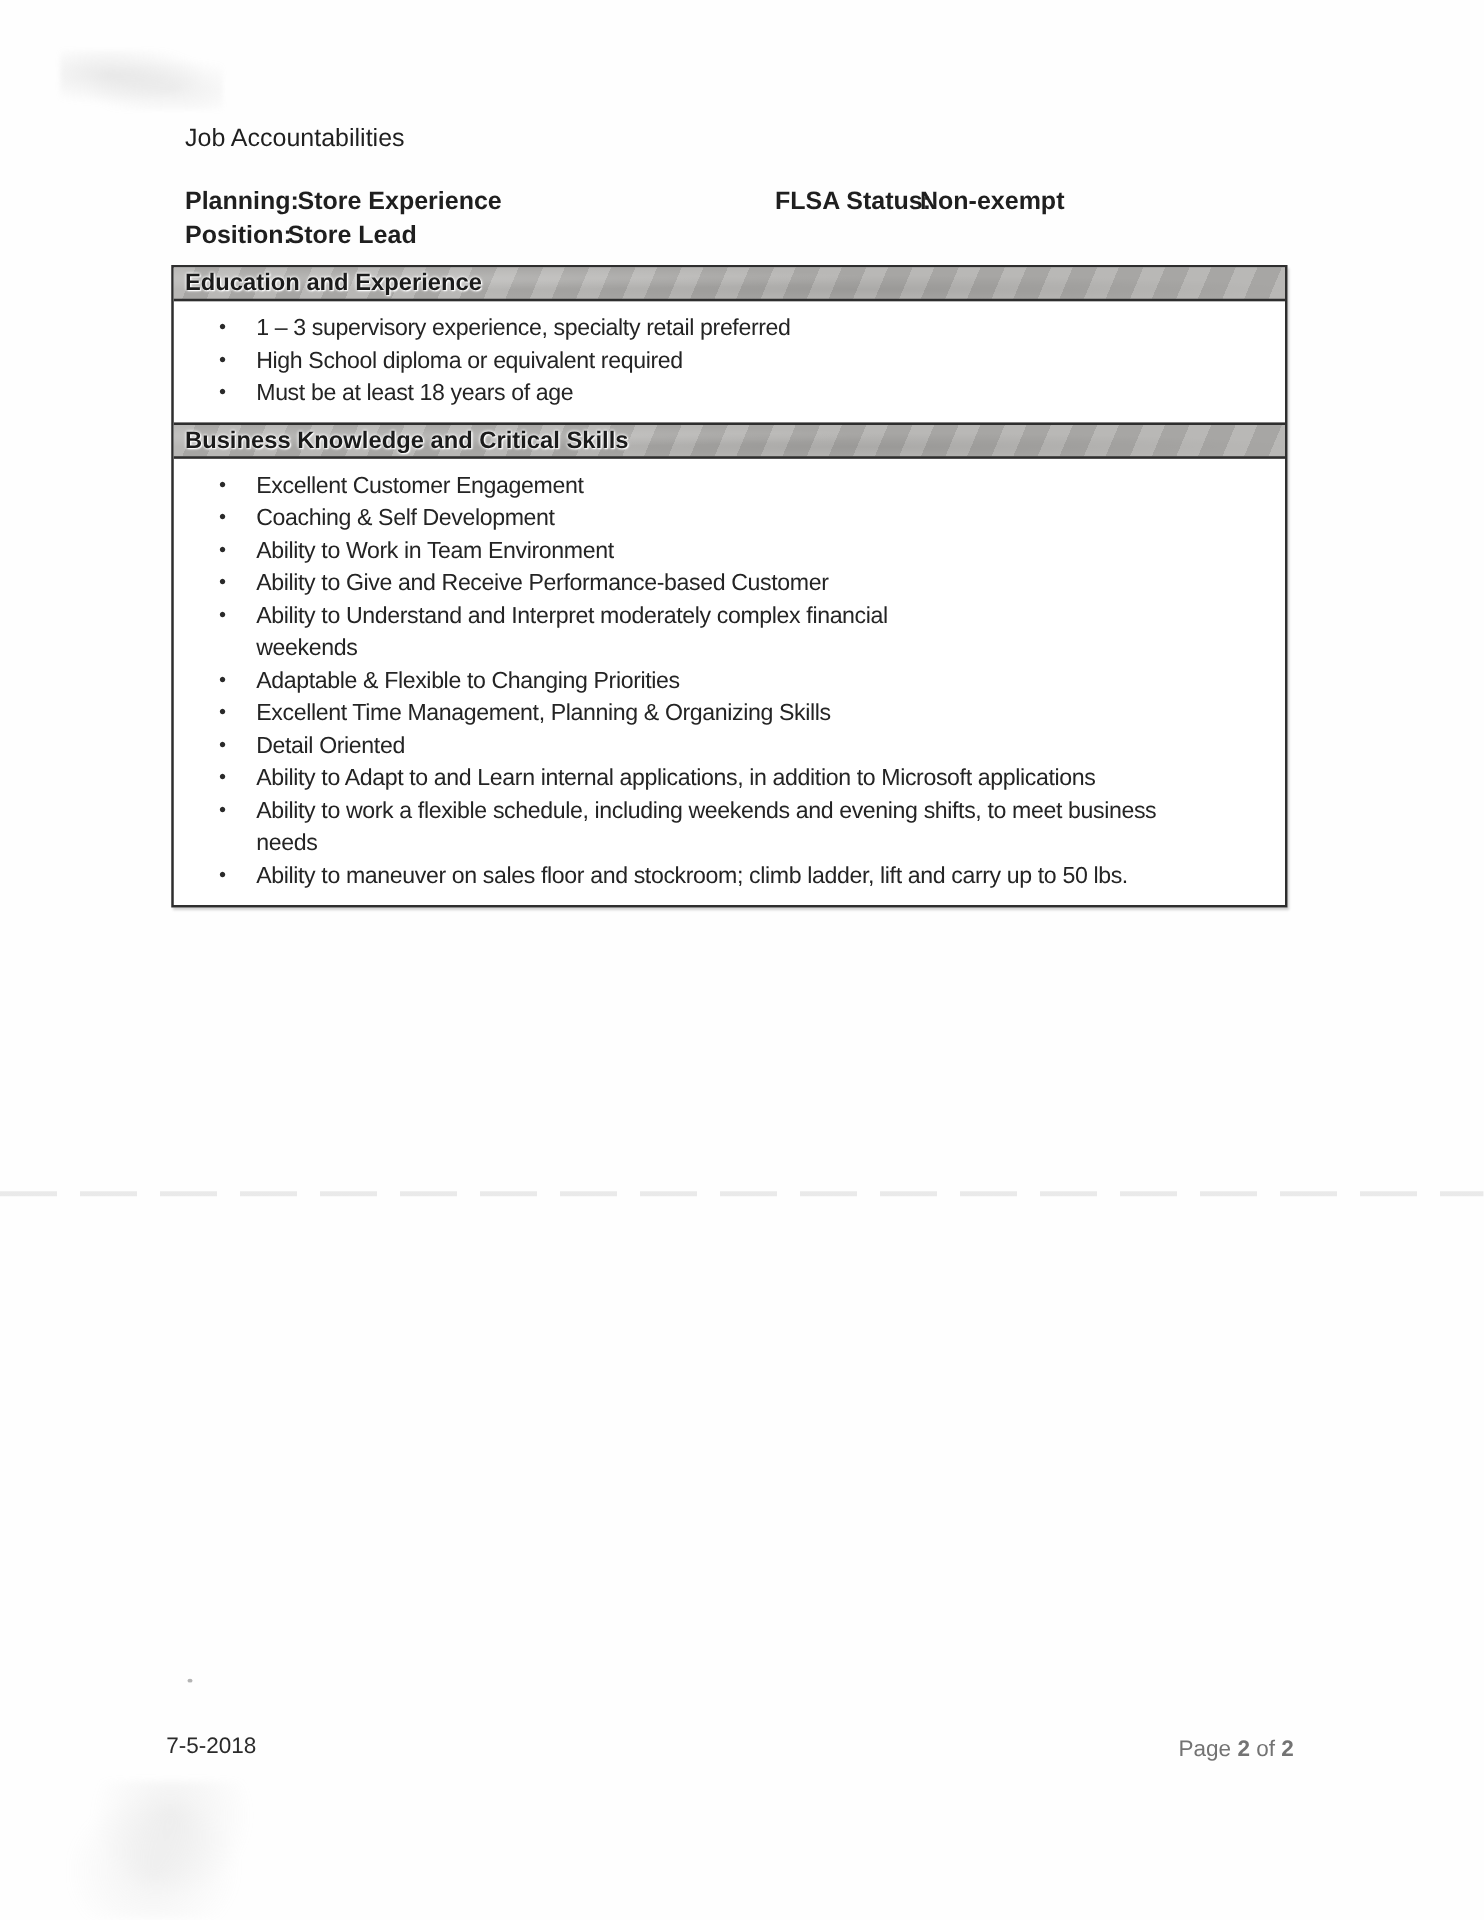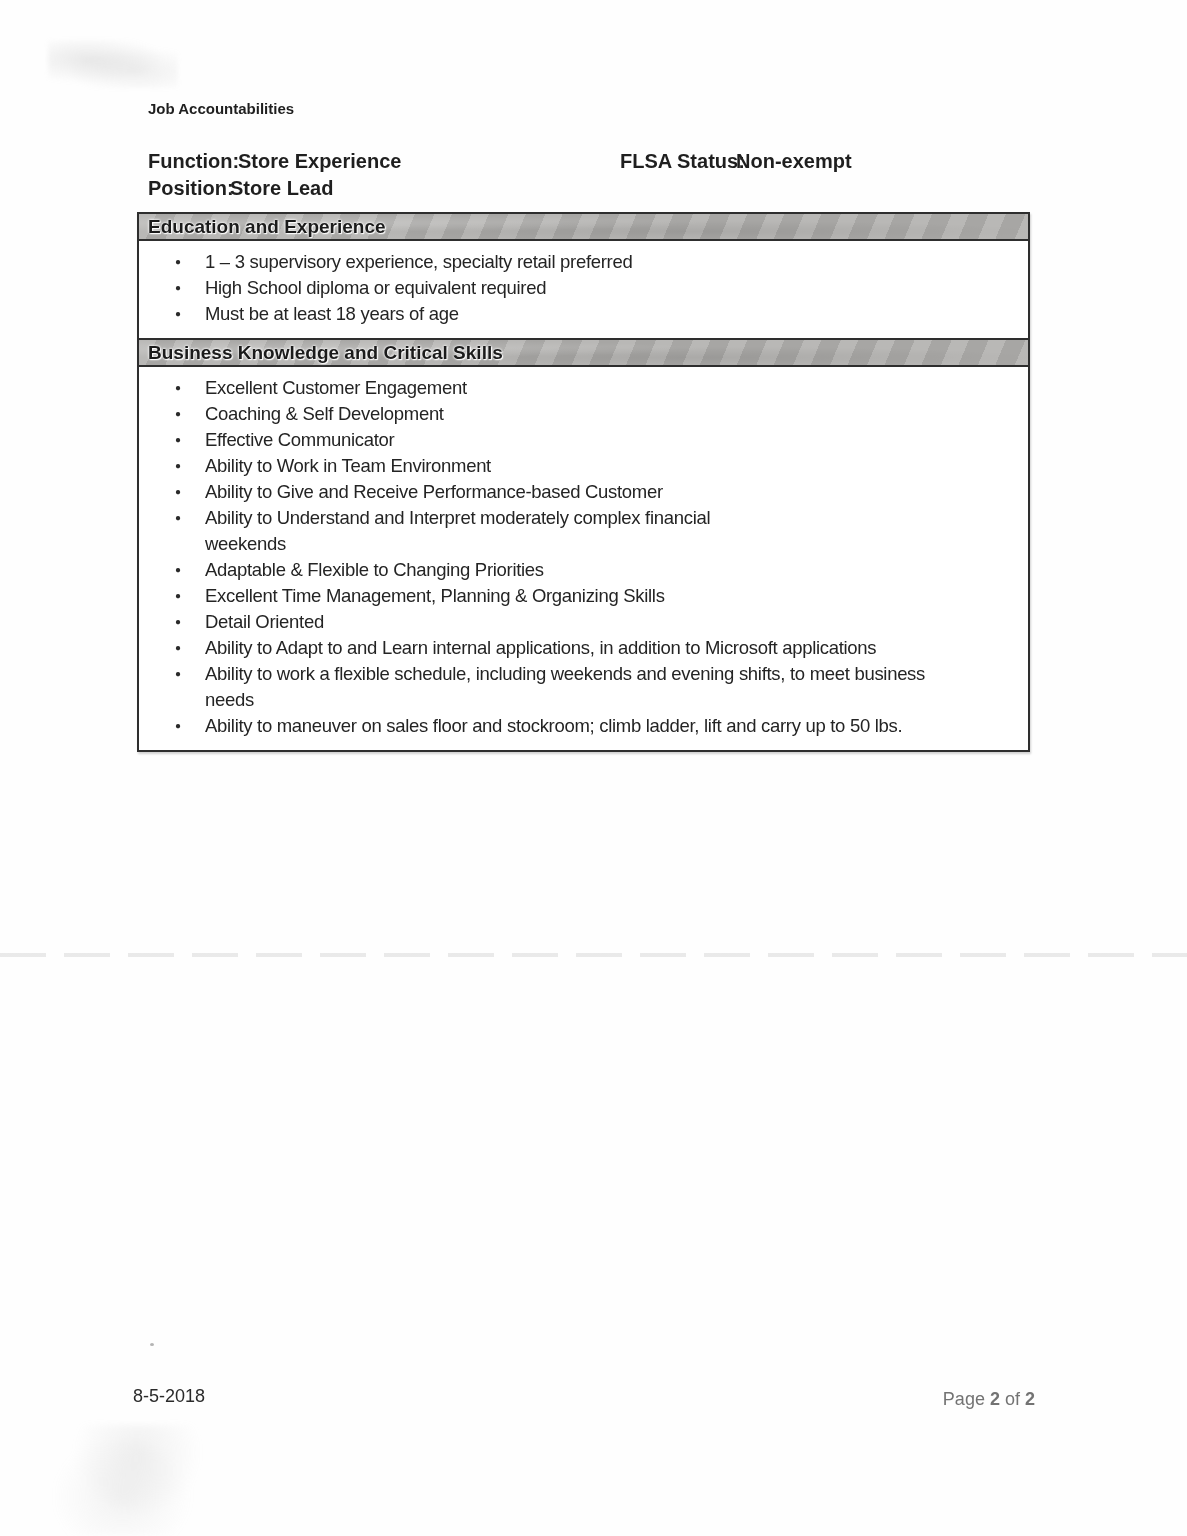--- a/index.html
+++ b/index.html
@@ -51,22 +51,22 @@
       radial-gradient(ellipse at 55% 25%, rgba(185,185,185,0.20), transparent 55%),
       radial-gradient(ellipse at 45% 65%, rgba(190,190,190,0.18), transparent 60%);
     filter: blur(3px);
   }
 
   
   .doc-title {
     position: absolute;
     left: 148px; top: 100px;
     margin: 0;
-    font-size: 15px;
-    font-weight: bold;
+    font-size: 20px;
+    font-weight: normal;
     color: #1f1f1f;
   }
   .meta-item {
     position: absolute;
     font-size: 20px;
     font-weight: bold;
     color: #1f1f1f;
     white-space: nowrap;
   }
   .fn-label  { left: 148px; top: 150px; }
@@ -149,56 +149,55 @@
 
 <div class="page">
 
   <div class="smudge-top"></div>
   <div class="scanline-mid"></div>
   <div class="dot-artifact"></div>
   <div class="smudge-bottom"></div>
 
   <h1 class="doc-title">Job Accountabilities</h1>
 
-  <span class="meta-item fn-label">Function:</span>
+  <span class="meta-item fn-label">Planning:</span>
   <span class="meta-item fn-value">Store Experience</span>
   <span class="meta-item flsa-label">FLSA Status:</span>
   <span class="meta-item flsa-value">Non-exempt</span>
   <span class="meta-item pos-label">Position:</span>
   <span class="meta-item pos-value">Store Lead</span>
 
   <div class="doc-table" id="sections">
       <section class="section">
         <div class="section-header">Education and Experience</div>
         <ul class="bullets">
           <li>1 – 3 supervisory experience, specialty retail preferred</li>
           <li>High School diploma or equivalent required</li>
           <li>Must be at least 18 years of age</li>
         </ul>
       </section>
       <section class="section">
         <div class="section-header">Business Knowledge and Critical Skills</div>
         <ul class="bullets">
           <li>Excellent Customer Engagement</li>
           <li>Coaching &amp; Self Development</li>
-          <li>Effective Communicator</li>
           <li>Ability to Work in Team Environment</li>
           <li>Ability to Give and Receive Performance-based Customer</li>
           <li>Ability to Understand and Interpret moderately complex financial
 weekends</li>
           <li>Adaptable &amp; Flexible to Changing Priorities</li>
           <li>Excellent Time Management, Planning &amp; Organizing Skills</li>
           <li>Detail Oriented</li>
           <li>Ability to Adapt to and Learn internal applications, in addition to Microsoft applications</li>
           <li>Ability to work a flexible schedule, including weekends and evening shifts, to meet business
 needs</li>
           <li>Ability to maneuver on sales floor and stockroom; climb ladder, lift and carry up to 50 lbs.</li>
         </ul>
       </section>
     </div>
 
-  <span class="footer-date">8-5-2018</span>
+  <span class="footer-date">7-5-2018</span>
   <span class="footer-page"><span>Page</span>
     <span class="pg-num">2</span>
     <span>of</span>
     <span class="pg-num">2</span></span>
 
 </div>
 
 </body></html>

